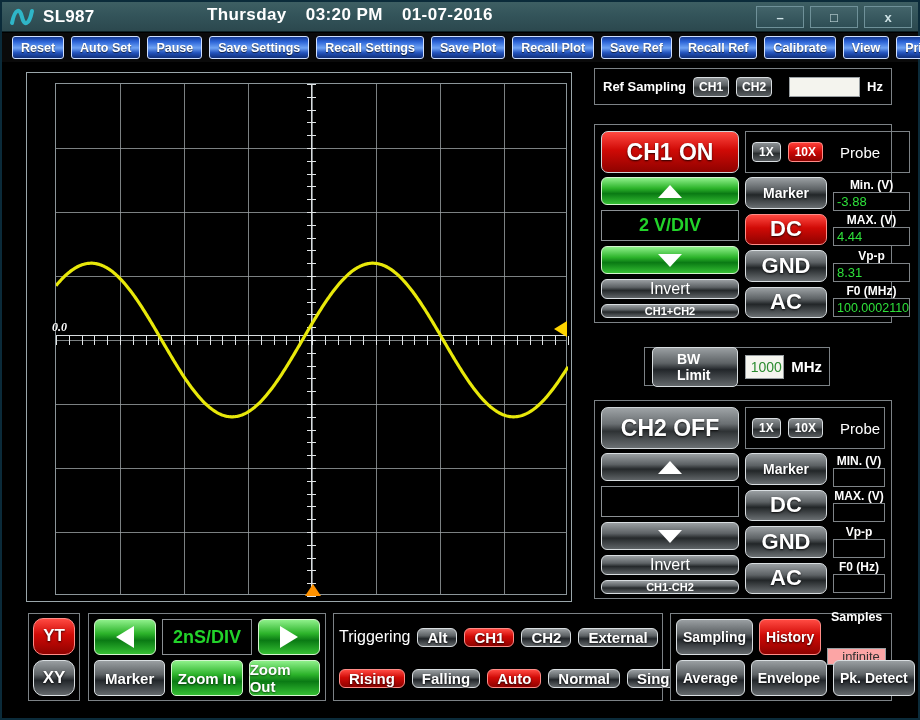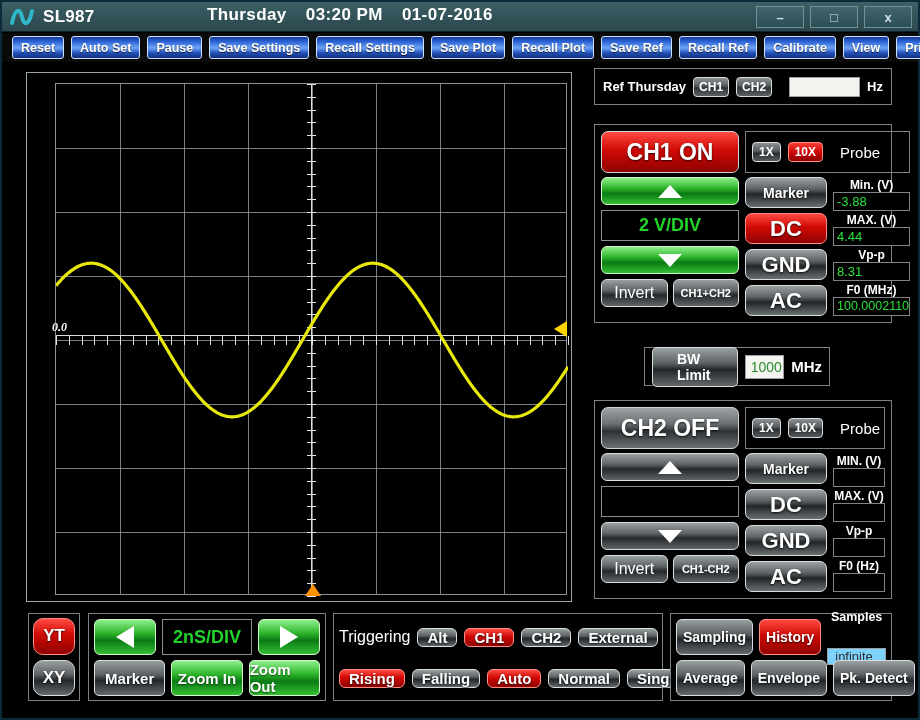--- a/index.html
+++ b/index.html
@@ -153,21 +153,21 @@
                  border:1px solid #d4f5cf; }
   .arrow-gray  { background: linear-gradient(to bottom,#9a9fa2,#5d6265 40%,#25292b 58%,#5f6467);
                  border:1px solid #d8dde0; }
   .tri-up   { width:0;height:0;border-left:12px solid transparent;border-right:12px solid transparent;border-bottom:13px solid #fff; }
   .tri-down { width:0;height:0;border-left:12px solid transparent;border-right:12px solid transparent;border-top:13px solid #fff; }
   .voltdiv {
     height:31px; border:1px solid #8b9094; background:#000;
     color:#22d32a; font-size:18px; font-weight:bold;
     display:flex;align-items:center;justify-content:center;
   }
-  .bottom-pair { display:flex; gap:5px; }
+  .bottom-pair { display:flex; gap:5px;flex-direction:column; }
   .invbtn {
     flex:1; height:28px; border-radius:6px;
     background: linear-gradient(to bottom,#9a9fa2,#5d6265 40%,#25292b 58%,#5f6467);
     border:1px solid #d8dde0; color:#fff;
     display:flex;align-items:center;justify-content:center;
   }
   .invbtn.big { font-size:16px; }
   .invbtn.small { font-size:11px; font-weight:bold; }
 
   .midcol { grid-column:2; grid-row:2; display:flex; flex-direction:column; gap:5px; }
@@ -237,22 +237,22 @@
   .tb-red  { background: linear-gradient(to bottom,#ff4a42,#d00a06 45%,#8f0200); border:1px solid #ff8c87; }
 
   #bp-acq { left:668px; top:611px; width:222px; height:88px; padding:5px; }
   .acq-row { display:flex; gap:6px; height:36px; align-items:stretch; }
   .acq-row.r2 { margin-top:5px; }
   .acqbtn { border-radius:6px; color:#fff; font-weight:bold; font-size:14px;
             display:flex;align-items:center;justify-content:center; padding:0 6px;
             text-shadow:0 1px 2px rgba(0,0,0,.8); white-space:nowrap; }
   .samples-box { display:flex; flex-direction:column; justify-content:center; width:66px; }
   .samples-lbl { color:#fff; font-size:12.5px; font-weight:bold; text-align:center; }
-  .samples-val { background:#7dd3fc; border:1px solid #9aa0a3; color:#2f2f2f;
-                 font-size:13px; padding-left:7px; height:18px; display:flex; align-items:center;margin-top:24px; }
+  .samples-val { background:#fca5a5; border:1px solid #9aa0a3; color:#2f2f2f;
+                 font-size:13px; padding-left:14px; height:18px; display:flex; align-items:center;margin-top:24px; }
 </style>
 </head>
 <body>
 
 <div id="app">
 
   <div class="titlebar">
     <div class="logo-icon">
       <svg width="26" height="22" viewBox="0 0 26 22">
         <path d="M3 17 C6 2, 11 2, 13 11 C15 20, 20 20, 23 5" stroke="#2fb6c8" stroke-width="4" fill="none" stroke-linecap="round"></path>
@@ -394,21 +394,21 @@
       <svg id="trace-svg" width="512" height="512" style="position:absolute;left:0;top:0;">
         <polyline id="trace" fill="none" stroke="#e8e80a" stroke-width="3.2" stroke-linejoin="round" points="0,201.69 1,200.50 2,199.33 3,198.18 4,197.07 5,195.99 6,194.93 7,193.91 8,192.91 9,191.95 10,191.02 11,190.13 12,189.26 13,188.43 14,187.63 15,186.87 16,186.14 17,185.45 18,184.79 19,184.16 20,183.57 21,183.02 22,182.51 23,182.03 24,181.59 25,181.18 26,180.81 27,180.48 28,180.19 29,179.93 30,179.72 31,179.54 32,179.40 33,179.29 34,179.23 35,179.20 36,179.21 37,179.26 38,179.35 39,179.48 40,179.64 41,179.84 42,180.08 43,180.36 44,180.68 45,181.03 46,181.42 47,181.85 48,182.31 49,182.81 50,183.35 51,183.92 52,184.53 53,185.18 54,185.86 55,186.57 56,187.32 57,188.11 58,188.93 59,189.78 60,190.66 61,191.58 62,192.53 63,193.51 64,194.52 65,195.56 66,196.63 67,197.73 68,198.87 69,200.02 70,201.21 71,202.43 72,203.67 73,204.93 74,206.23 75,207.54 76,208.89 77,210.25 78,211.64 79,213.05 80,214.48 81,215.93 82,217.40 83,218.89 84,220.40 85,221.93 86,223.47 87,225.03 88,226.61 89,228.20 90,229.80 91,231.42 92,233.05 93,234.69 94,236.34 95,238.00 96,239.67 97,241.35 98,243.04 99,244.73 100,246.43 101,248.13 102,249.84 103,251.55 104,253.26 105,254.97 106,256.69 107,258.40 108,260.11 109,261.82 110,263.53 111,265.23 112,266.93 113,268.62 114,270.31 115,271.99 116,273.66 117,275.33 118,276.98 119,278.62 120,280.25 121,281.87 122,283.48 123,285.07 124,286.65 125,288.22 126,289.76 127,291.29 128,292.81 129,294.30 130,295.78 131,297.23 132,298.67 133,300.08 134,301.47 135,302.84 136,304.19 137,305.51 138,306.81 139,308.08 140,309.33 141,310.55 142,311.74 143,312.91 144,314.04 145,315.15 146,316.23 147,317.28 148,318.29 149,319.28 150,320.24 151,321.16 152,322.05 153,322.91 154,323.73 155,324.52 156,325.28 157,326.00 158,326.69 159,327.34 160,327.96 161,328.54 162,329.08 163,329.59 164,330.06 165,330.50 166,330.90 167,331.26 168,331.58 169,331.87 170,332.11 171,332.32 172,332.49 173,332.63 174,332.72 175,332.78 176,332.80 177,332.78 178,332.72 179,332.63 180,332.49 181,332.32 182,332.11 183,331.87 184,331.58 185,331.26 186,330.90 187,330.50 188,330.06 189,329.59 190,329.08 191,328.54 192,327.96 193,327.34 194,326.69 195,326.00 196,325.28 197,324.52 198,323.73 199,322.91 200,322.05 201,321.16 202,320.24 203,319.28 204,318.29 205,317.28 206,316.23 207,315.15 208,314.04 209,312.91 210,311.74 211,310.55 212,309.33 213,308.08 214,306.81 215,305.51 216,304.19 217,302.84 218,301.47 219,300.08 220,298.67 221,297.23 222,295.78 223,294.30 224,292.81 225,291.29 226,289.76 227,288.22 228,286.65 229,285.07 230,283.48 231,281.87 232,280.25 233,278.62 234,276.98 235,275.33 236,273.66 237,271.99 238,270.31 239,268.62 240,266.93 241,265.23 242,263.53 243,261.82 244,260.11 245,258.40 246,256.69 247,254.97 248,253.26 249,251.55 250,249.84 251,248.13 252,246.43 253,244.73 254,243.04 255,241.35 256,239.67 257,238.00 258,236.34 259,234.69 260,233.05 261,231.42 262,229.80 263,228.20 264,226.61 265,225.03 266,223.47 267,221.93 268,220.40 269,218.89 270,217.40 271,215.93 272,214.48 273,213.05 274,211.64 275,210.25 276,208.89 277,207.54 278,206.23 279,204.93 280,203.67 281,202.43 282,201.21 283,200.02 284,198.87 285,197.73 286,196.63 287,195.56 288,194.52 289,193.51 290,192.53 291,191.58 292,190.66 293,189.78 294,188.93 295,188.11 296,187.32 297,186.57 298,185.86 299,185.18 300,184.53 301,183.92 302,183.35 303,182.81 304,182.31 305,181.85 306,181.42 307,181.03 308,180.68 309,180.36 310,180.08 311,179.84 312,179.64 313,179.48 314,179.35 315,179.26 316,179.21 317,179.20 318,179.23 319,179.29 320,179.40 321,179.54 322,179.72 323,179.93 324,180.19 325,180.48 326,180.81 327,181.18 328,181.59 329,182.03 330,182.51 331,183.02 332,183.57 333,184.16 334,184.79 335,185.45 336,186.14 337,186.87 338,187.63 339,188.43 340,189.26 341,190.13 342,191.02 343,191.95 344,192.91 345,193.91 346,194.93 347,195.99 348,197.07 349,198.18 350,199.33 351,200.50 352,201.69 353,202.92 354,204.17 355,205.45 356,206.75 357,208.08 358,209.43 359,210.80 360,212.20 361,213.62 362,215.06 363,216.52 364,218.00 365,219.49 366,221.01 367,222.55 368,224.10 369,225.66 370,227.24 371,228.84 372,230.45 373,232.07 374,233.71 375,235.35 376,237.01 377,238.67 378,240.35 379,242.03 380,243.72 381,245.41 382,247.11 383,248.81 384,250.52 385,252.23 386,253.94 387,255.66 388,257.37 389,259.08 390,260.79 391,262.50 392,264.21 393,265.91 394,267.61 395,269.30 396,270.98 397,272.66 398,274.33 399,275.99 400,277.64 401,279.28 402,280.90 403,282.52 404,284.12 405,285.71 406,287.28 407,288.84 408,290.38 409,291.90 410,293.41 411,294.89 412,296.36 413,297.81 414,299.24 415,300.64 416,302.02 417,303.38 418,304.72 419,306.03 420,307.32 421,308.58 422,309.82 423,311.03 424,312.21 425,313.36 426,314.49 427,315.58 428,316.65 429,317.69 430,318.69 431,319.67 432,320.61 433,321.52 434,322.40 435,323.24 436,324.05 437,324.83 438,325.57 439,326.28 440,326.95 441,327.59 442,328.19 443,328.76 444,329.29 445,329.78 446,330.24 447,330.66 448,331.04 449,331.39 450,331.70 451,331.97 452,332.20 453,332.40 454,332.55 455,332.67 456,332.75 457,332.79 458,332.80 459,332.76 460,332.69 461,332.58 462,332.43 463,332.24 464,332.02 465,331.76 466,331.46 467,331.12 468,330.74 469,330.33 470,329.88 471,329.39 472,328.87 473,328.31 474,327.72 475,327.08 476,326.42 477,325.72 478,324.98 479,324.21 480,323.41 481,322.57 482,321.70 483,320.79 484,319.86 485,318.89 486,317.89 487,316.86 488,315.80 489,314.71 490,313.59 491,312.44 492,311.27 493,310.06 494,308.83 495,307.58 496,306.29 497,304.99 498,303.65 499,302.30 500,300.92 501,299.52 502,298.10 503,296.65 504,295.19 505,293.71 506,292.20 507,290.68 508,289.15 509,287.59 510,286.02 511,284.44 512,282.84"></polyline>
       </svg>
       <div class="zero-label">0.0</div>
       <div class="ch-marker"></div>
       <div class="trig-marker"></div>
     </div>
   </div>
 
   <div class="panel reffreq">
-    <div class="lbl-white">Ref Thursday</div>
+    <div class="lbl-white">Ref Sampling</div>
     <div class="minibtn">CH1</div>
     <div class="minibtn">CH2</div>
     <div class="whitefield" style="width:118px;margin-left:10px;"></div>
     <div class="lbl-white">Hz</div>
   </div>
 
   <div class="panel chpanel" id="ch1panel">
     <div class="chgrid">
       <div class="ch-toggle ch-on">CH1 ON</div>
       <div class="probe-row">

